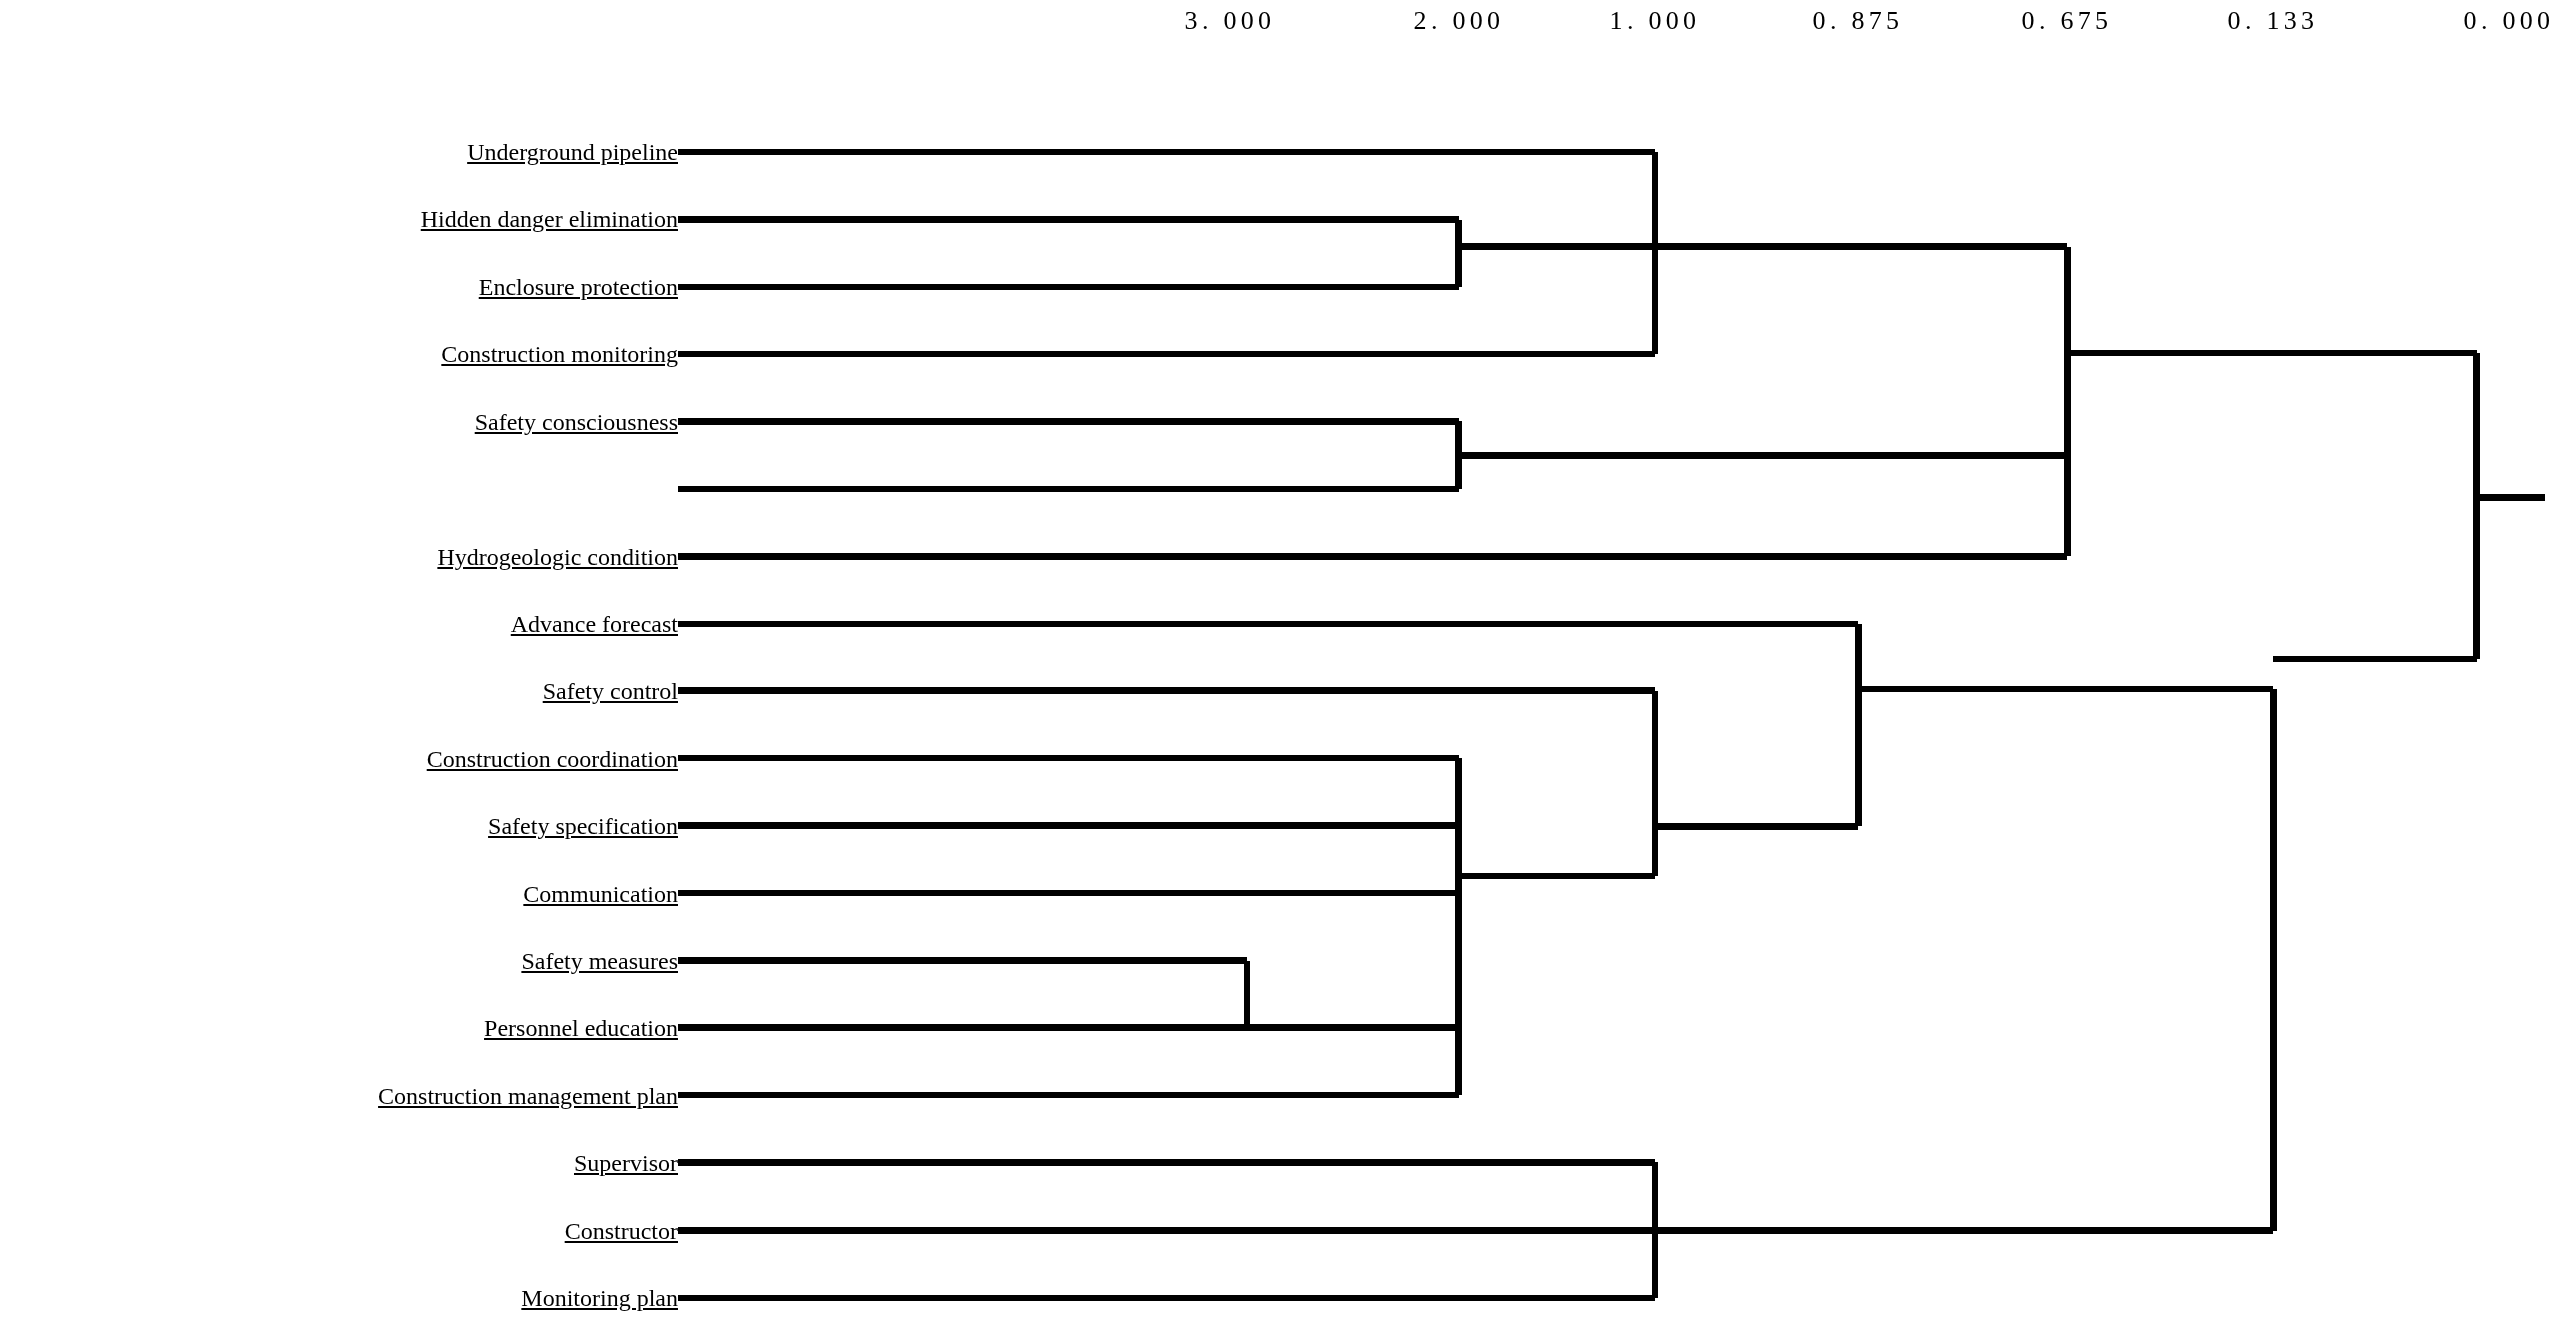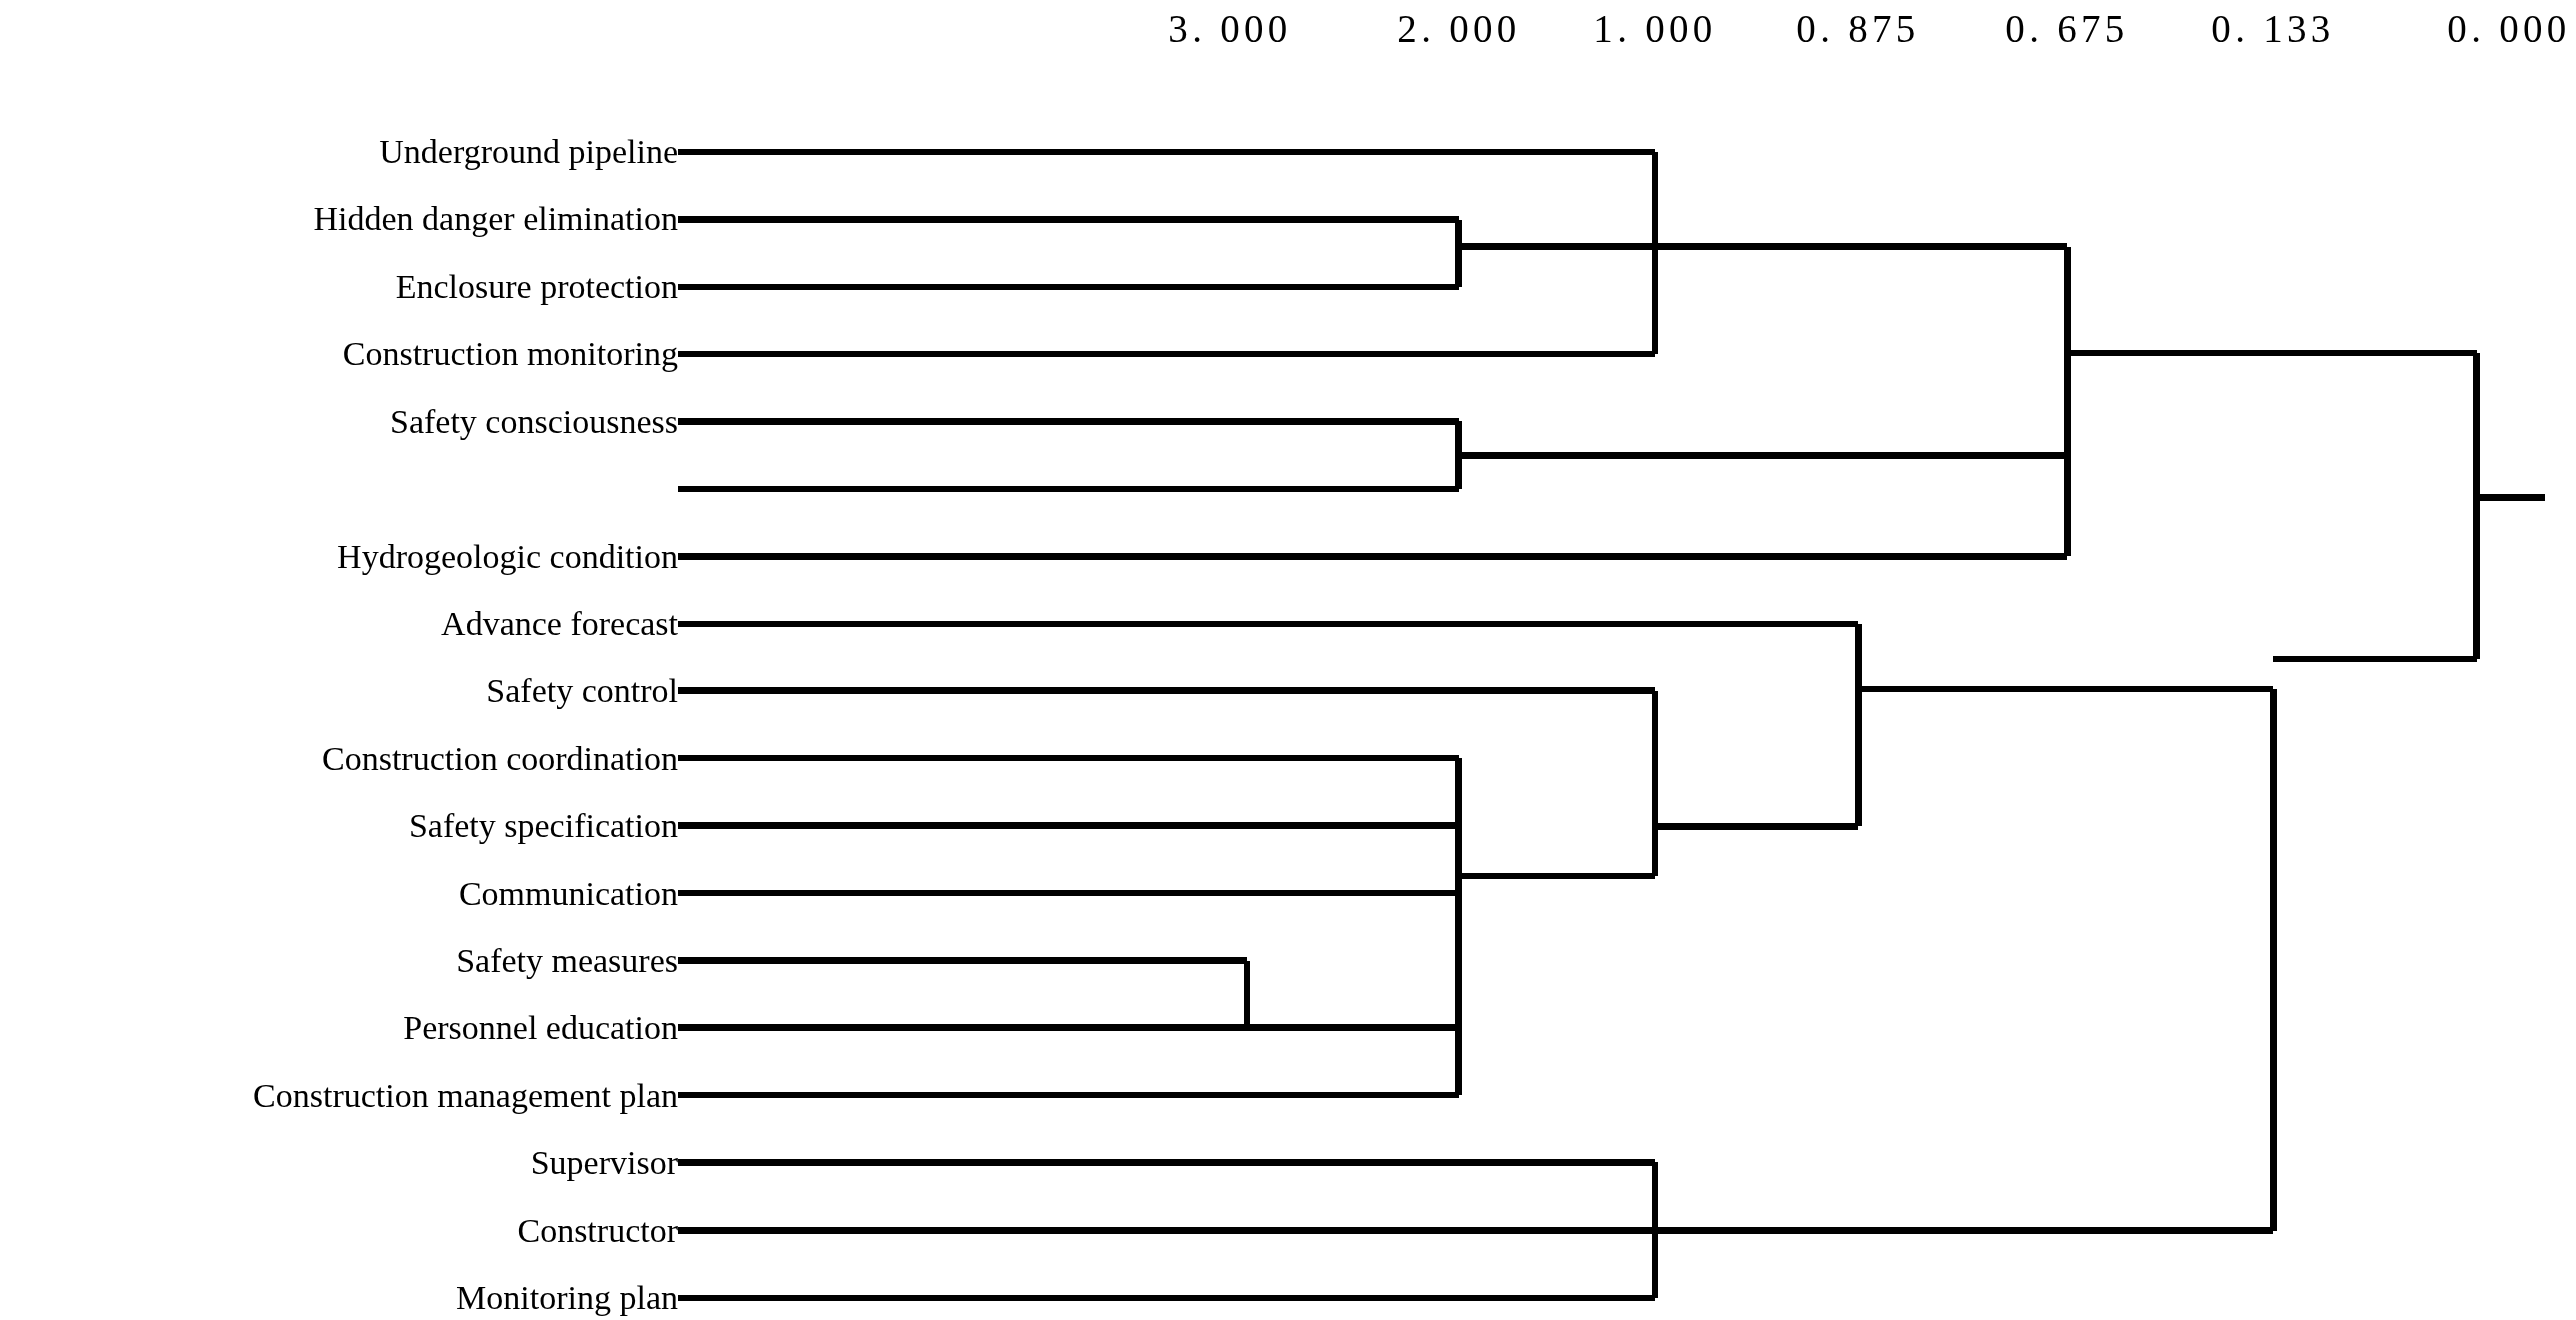--- a/index.html
+++ b/index.html
@@ -4,36 +4,37 @@
 <style>
   html,body{margin:0;padding:0;background:#ffffff;}
   body{width:2576px;height:1321px;font-family:"Liberation Serif",serif;overflow:hidden;}
   #root{position:relative;width:2576px;height:1321px;background:#fff;}
 
   .tick-row{position:absolute;left:0;top:0;width:2576px;height:50px;}
   .tick{
     position:absolute;top:5.7px;
     transform:translateX(-50%);
     font-family:"Liberation Serif",serif;
-    font-size:39px;
+    font-size:26px;
     letter-spacing:4.3px;
     color:#000;
     white-space:nowrap;
   }
 
   .leaf-label{
     position:absolute;
     right:0;
     transform:translateY(-50%);
     text-align:center;
     font-family:"Liberation Serif",serif;
-    font-size:34px;
+    font-size:24px;
     color:#000;
     white-space:nowrap;
     line-height:1;
+    text-decoration:underline;
   }
   #labels{position:absolute;left:0;top:0;width:678px;height:1321px;}
 
   #tree{position:absolute;left:0;top:0;width:2576px;height:1321px;}
   svg{display:block;}
 </style>
 </head>
 <body>
 
 <div id="root">

